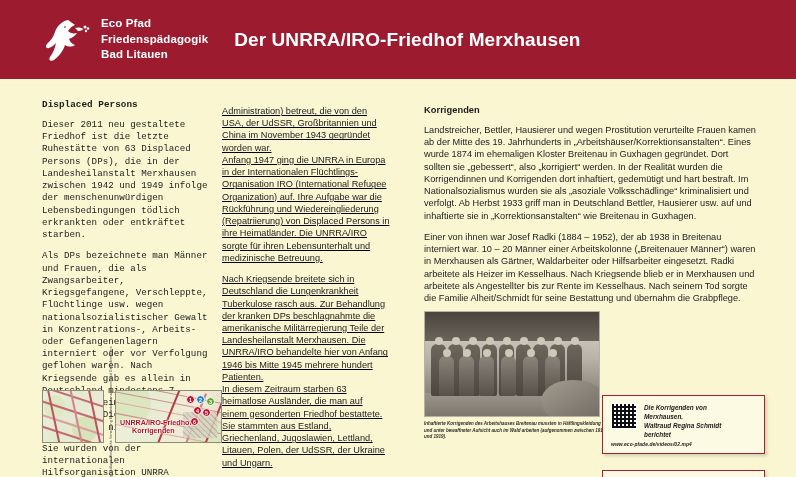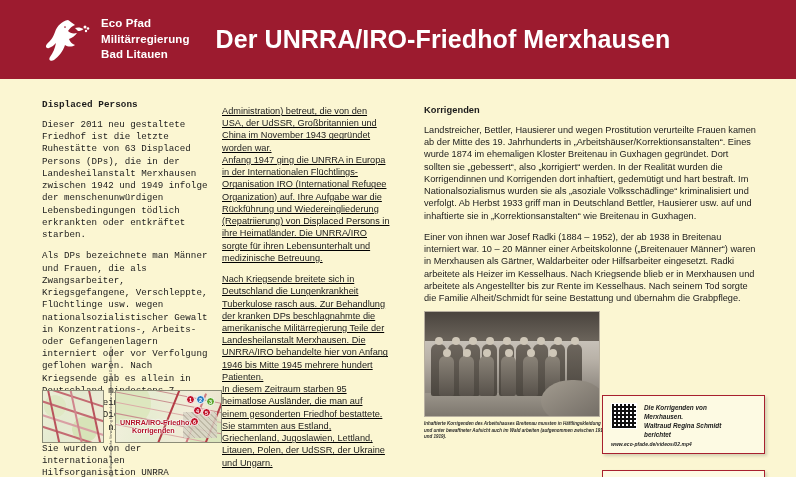--- a/index.html
+++ b/index.html
@@ -45,21 +45,21 @@
     color: #ffffff;
     font-size: 11.5px;
     font-weight: bold;
     line-height: 1.35;
     letter-spacing: 0.1px;
   }
   .brand div { white-space: nowrap; }
   .header-title {
     margin-left: 26px;
     color: #ffffff;
-    font-size: 25px;
+    font-size: 19px;
     font-weight: bold;
     letter-spacing: 0.1px;
     white-space: nowrap;
   }
 
   
   .body {
     position: absolute;
     left: 0;
     top: 79px;
@@ -334,41 +334,41 @@
       <svg class="dove" viewBox="0 0 100 96" aria-hidden="true">
         <path fill="#ffffff" d="M52 8 C40 10 30 20 26 32 C22 44 16 50 10 56 C6 60 8 66 14 64 C20 62 24 58 28 54 C26 64 22 74 16 82 C12 88 18 92 24 88 C34 81 42 70 46 58 C52 62 60 62 66 58 C60 56 56 52 54 46 C60 44 66 40 70 34 C62 36 56 34 52 30 C56 24 60 20 66 18 C60 14 56 10 52 8 Z"></path>
         <path fill="#ffffff" d="M66 24 C72 22 78 23 83 26 C80 29 76 30 72 30 C70 28 68 26 66 24 Z"></path>
         <circle fill="#ffffff" cx="86" cy="22" r="3"></circle>
         <circle fill="#ffffff" cx="92" cy="25" r="2.6"></circle>
         <circle fill="#ffffff" cx="88" cy="30" r="2.4"></circle>
         <circle fill="#9c1b2f" cx="46" cy="22" r="1.7"></circle>
       </svg>
       <div class="brand">
         <div>Eco Pfad</div>
-        <div>Militärregierung</div>
+        <div>Friedenspädagogik</div>
         <div>Bad Litauen</div>
       </div>
     </div>
     <div class="header-title">Der UNRRA/IRO-Friedhof Merxhausen</div>
   </div>
 
   <div class="body">
 
     <div class="col col-1">
       <h2>Displaced Persons</h2>
       <p>Dieser 2011 neu gestaltete Friedhof ist die letzte Ruhestätte von 63 Displaced Persons (DPs), die in der Landesheilanstalt Merxhausen zwischen 1942 und 1949 infolge der menschenunwürdigen Lebensbedingungen tödlich erkrankten oder entkräftet starben.</p>
       <p>Als DPs bezeichnete man Männer und Frauen, die als Zwangsarbeiter, Kriegsgefangene, Verschleppte, Flüchtlinge usw. wegen nationalsozialistischer Gewalt in Konzentrations-, Arbeits- oder Gefangenenlagern interniert oder vor Verfolgung geflohen waren. Nach Kriegsende gab es allein in Deutschland mindestens 7 Millionen heimatlose Ausländer. Die genaue Anzahl ist derzeit nicht ermittelbar.</p>
       <p>Sie wurden von der internationalen Hilfsorganisation UNRRA (United Nations Relief and Rehabilitation</p>
     </div>
 
     <div class="col col-2">
       <p class="tight">Administration) betreut, die von den USA, der UdSSR, Großbritannien und China im November 1943 gegründet worden war.</p>
       <p>Anfang 1947 ging die UNRRA in Europa in der Internationalen Flüchtlings-Organisation IRO (International Refugee Organization) auf. Ihre Aufgabe war die Rückführung und Wiedereingliederung (Repatriierung) von Displaced Persons in ihre Heimatländer. Die UNRRA/IRO sorgte für ihren Lebensunterhalt und medizinische Betreuung.</p>
       <p class="tight">Nach Kriegsende breitete sich in Deutschland die Lungenkrankheit Tuberkulose rasch aus. Zur Behandlung der kranken DPs beschlagnahmte die amerikanische Militärregierung Teile der Landesheilanstalt Merxhausen. Die UNRRA/IRO behandelte hier von Anfang 1946 bis Mitte 1945 mehrere hundert Patienten.</p>
-      <p>In diesem Zeitraum starben 95 heimatlose Ausländer, die man auf einem gesonderten Friedhof bestattete. Sie stammten aus Estland, Griechenland, Jugoslawien, Lettland, Litauen, Polen, der UdSSR, der Ukraine und Ungarn.</p>
+      <p>In diesem Zeitraum starben 63 heimatlose Ausländer, die man auf einem gesonderten Friedhof bestattete. Sie stammten aus Estland, Griechenland, Jugoslawien, Lettland, Litauen, Polen, der UdSSR, der Ukraine und Ungarn.</p>
     </div>
 
     <div class="col col-3">
       <h2>Korrigenden</h2>
       <p>Landstreicher, Bettler, Hausierer und wegen Prostitution verurteilte Frauen kamen ab der Mitte des 19. Jahrhunderts in „Arbeitshäuser/Korrektionsanstalten“. Eines wurde 1874 im ehemaligen Kloster Breitenau in Guxhagen gegründet. Dort sollten sie „gebessert“, also „korrigiert“ werden. In der Realität wurden die Korrigendinnen und Korrigenden dort inhaftiert, gedemütigt und hart bestraft. Im Nationalsozialismus wurden sie als „asoziale Volksschädlinge“ kriminalisiert und verfolgt. Ab Herbst 1933 griff man in Deutschland Bettler, Hausierer usw. auf und inhaftierte sie in „Korrektionsanstalten“ wie Breitenau in Guxhagen.</p>
       <p>Einer von ihnen war Josef Radki (1884 – 1952), der ab 1938 in Breitenau interniert war. 10 – 20 Männer einer Arbeitskolonne („Breitenauer Männer“) waren in Merxhausen als Gärtner, Waldarbeiter oder Hilfsarbeiter eingesetzt. Radki arbeitete als Heizer im Kesselhaus. Nach Kriegsende blieb er in Merxhausen und arbeitete als Angestellter bis zur Rente im Kesselhaus. Nach seinem Tod sorgte die Familie Alheit/Schmidt für seine Bestattung und übernahm die Grabpflege.</p>
     </div>
 
     <div class="maps">
       <div class="map-small"></div>

